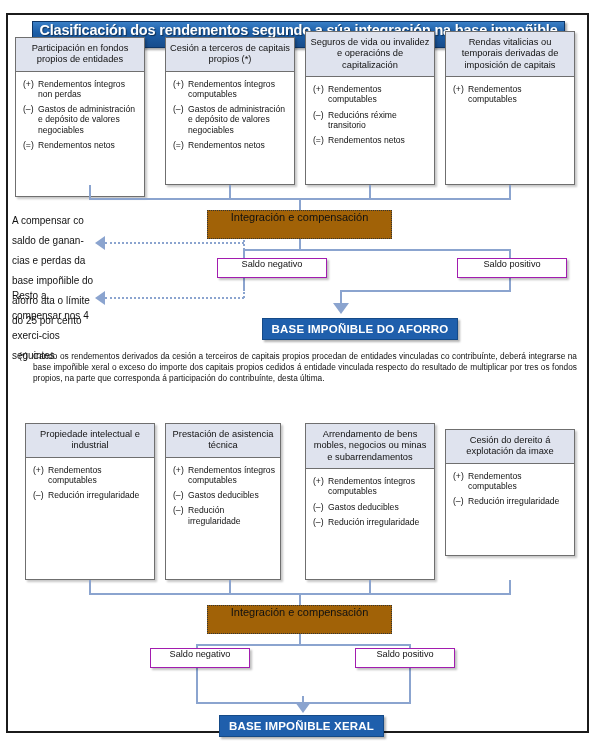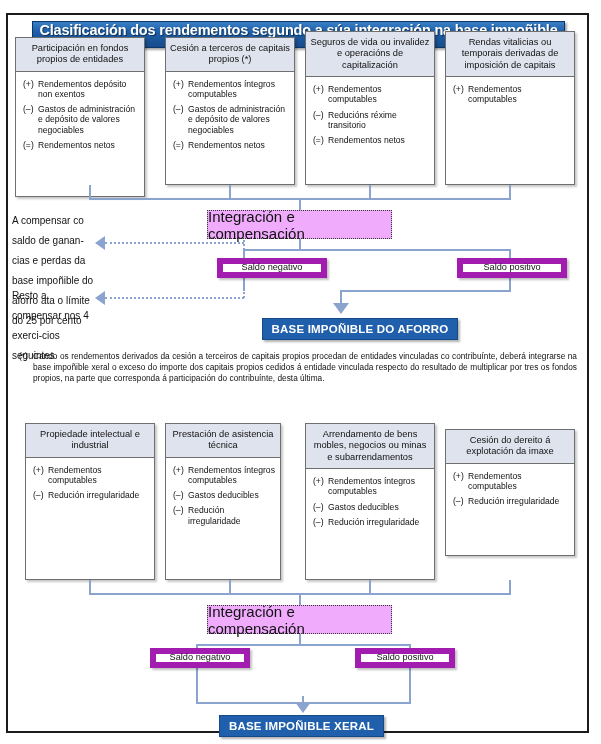--- a/index.html
+++ b/index.html
@@ -80,33 +80,33 @@
   .row .txt{flex:1;}
   
   .ln{position:absolute;background:#8ba4cf;}
   .lnv{width:2px;}
   .lnh{height:2px;}
   
   .dotbox{
     position:absolute;
     border:1.5px dotted #333;
     box-sizing:border-box;
-    display:flex;align-items:center;justify-content:center;
-    background:#f0abfc;
-    font-size:15px;
+    display:flex;justify-content:center;
+    background:#a16207;
+    font-size:11px;
     color:#111;
   }
   
   .saldo{
     position:absolute;
-    border:6px solid #a21caf;
+    border:1px solid #a21caf;
     background:#fff;
     box-sizing:border-box;
     box-shadow:1.5px 1.5px 2px rgba(0,0,0,.25);
-    display:flex;align-items:flex-end;justify-content:center;
+    display:flex;align-items:flex-start;justify-content:center;
     font-size:9.2px;color:#111;
     z-index:4;
   }
   
   .resultbar{
     position:absolute;
     background:#1f5fac;
     border:1px solid #154a87;
     box-sizing:border-box;
     box-shadow:2px 2px 2px rgba(0,0,0,.3);
@@ -171,21 +171,21 @@
 
   <div class="title-bar">
     <span>Clasificación dos rendementos segundo a súa integración na base impoñible</span>
   </div>
 
   <div class="catbox" style="left:15px;top:37px;width:130px;height:160px;">
     <div class="hd">Participación en fondos propios de entidades</div>
     <div class="bd">
       <div class="row">
         <div class="sym">(+)</div>
-        <div class="txt">Rendementos depósito non exentos</div>
+        <div class="txt">Rendementos íntegros non perdas</div>
       </div>
       <div class="row">
         <div class="sym">(–)</div>
         <div class="txt">Gastos de administración e depósito de valores negociables</div>
       </div>
       <div class="row">
         <div class="sym">(=)</div>
         <div class="txt">Rendementos netos</div>
       </div>
     </div>

